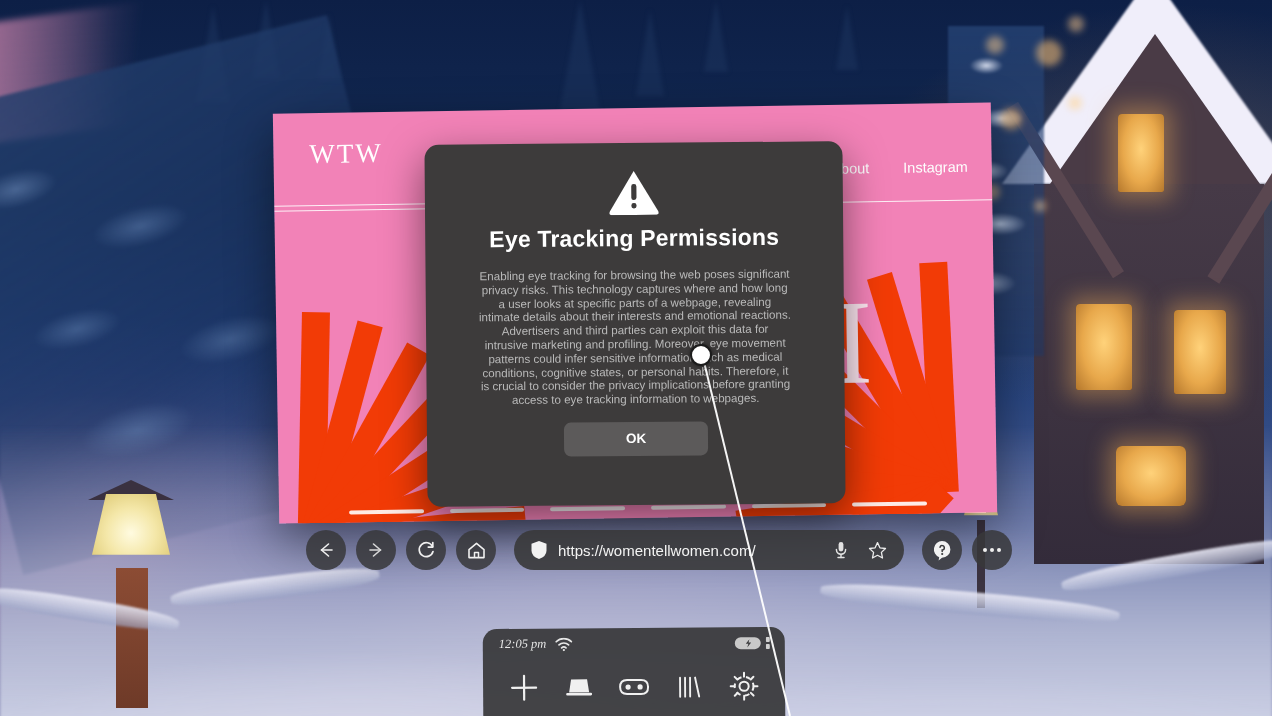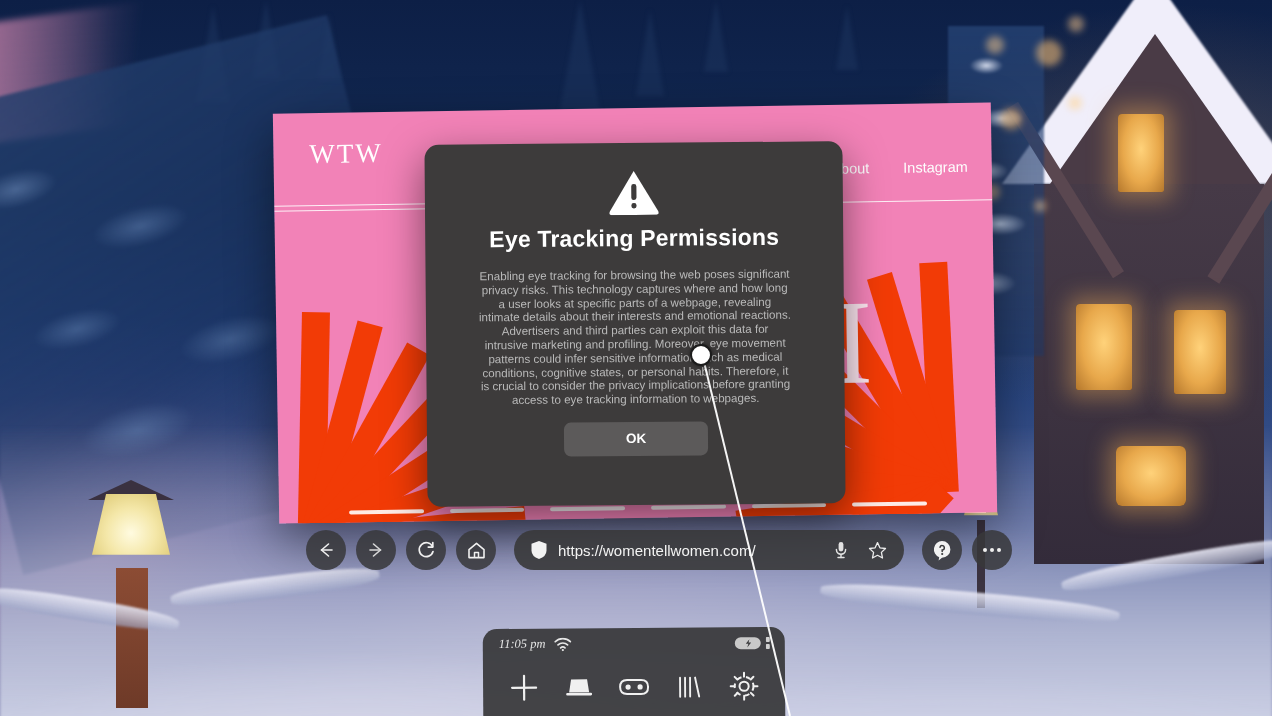--- a/index.html
+++ b/index.html
@@ -390,21 +390,21 @@
       <svg width="22" height="8" viewBox="0 0 22 8">
         <circle cx="4" cy="4" r="2" fill="#efefef"></circle>
         <circle cx="11" cy="4" r="2" fill="#efefef"></circle>
         <circle cx="18" cy="4" r="2" fill="#efefef"></circle>
       </svg>
     </div>
   </div>
 
   <div class="dock">
     <div class="dock-status">
-      <span class="dock-time">11:05 pm</span>
+      <span class="dock-time">12:05 pm</span>
       <svg width="18" height="14" viewBox="0 0 18 14">
         <path d="M1.4 4.2 A11 11 0 0 1 16.6 4.2" stroke="#e6e6e6" stroke-width="1.7" fill="none" stroke-linecap="round"></path>
         <path d="M4.2 7.4 A7 7 0 0 1 13.8 7.4" stroke="#e6e6e6" stroke-width="1.7" fill="none" stroke-linecap="round"></path>
         <path d="M6.8 10.4 A3.2 3.2 0 0 1 11.2 10.4" stroke="#e6e6e6" stroke-width="1.7" fill="none" stroke-linecap="round"></path>
         <circle cx="9" cy="12.6" r="1.1" fill="#e6e6e6"></circle>
       </svg>
     </div>
     <div class="dock-battery">
       <svg width="30" height="18" viewBox="0 0 30 18">
         <rect x="1" y="3" width="26" height="12" rx="6" fill="#c9c9c9"></rect>

